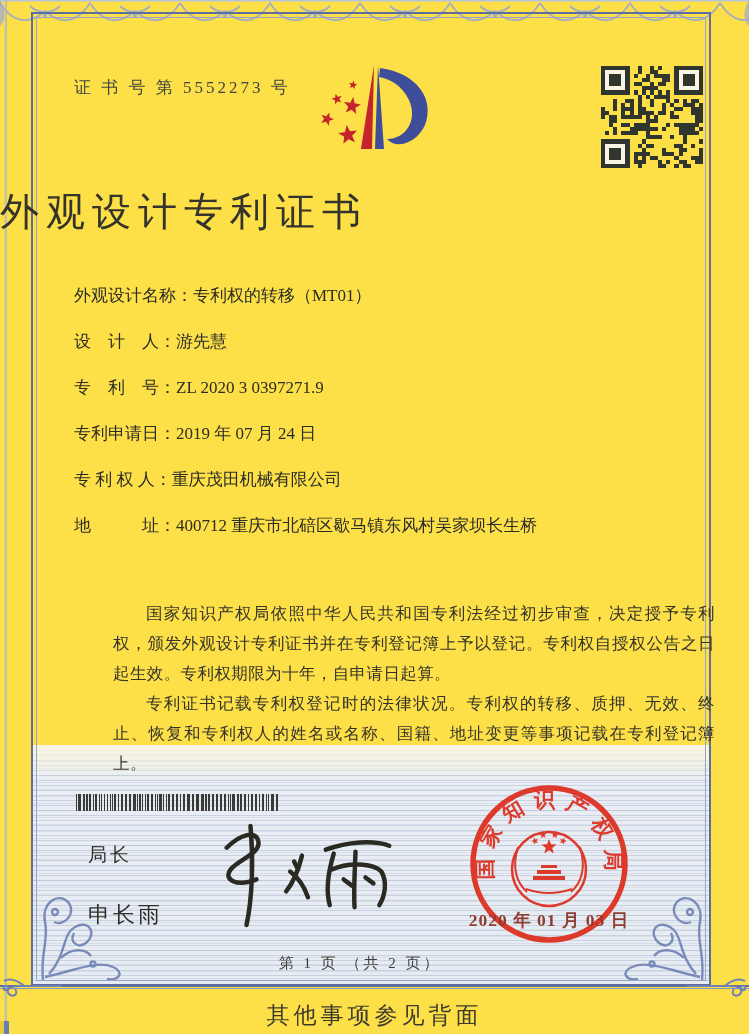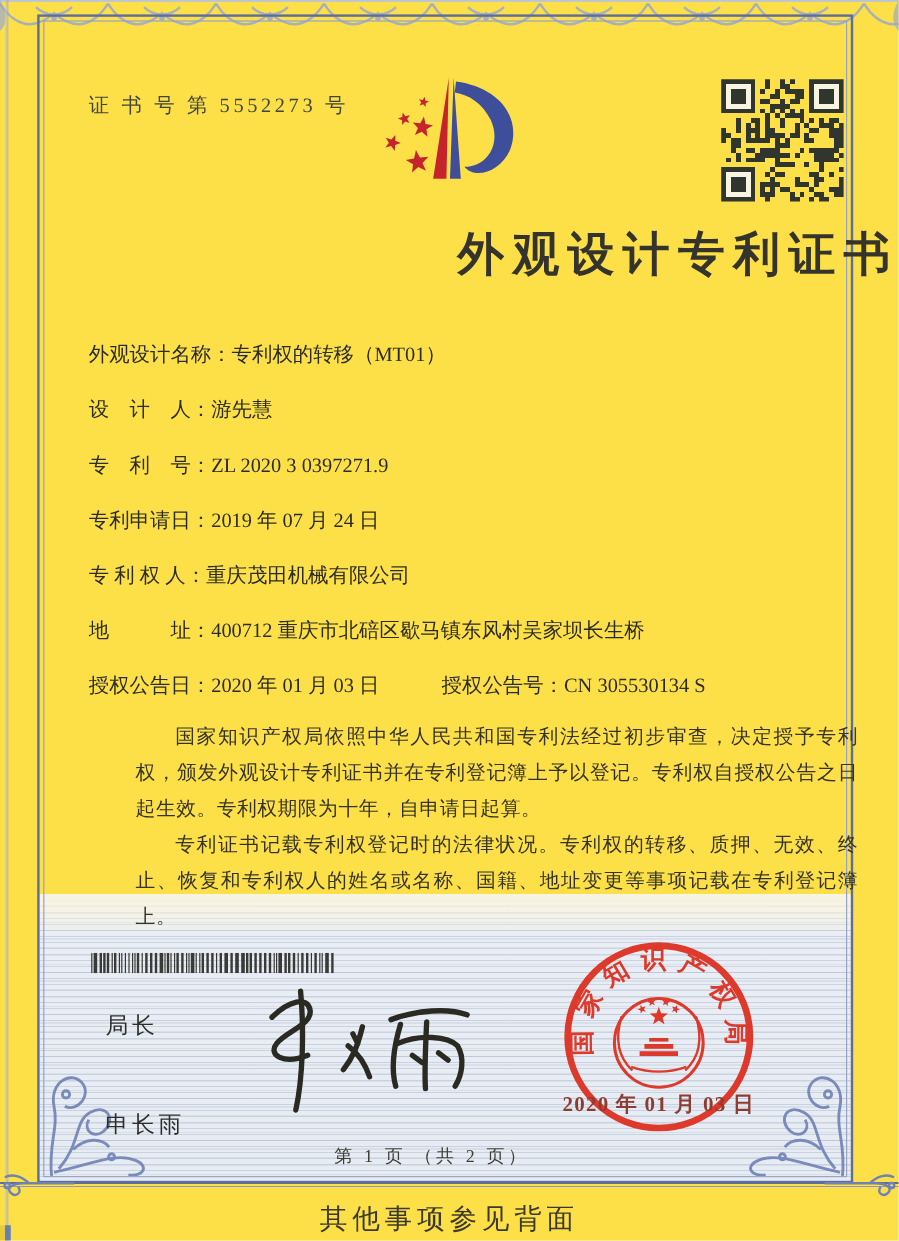--- a/index.html
+++ b/index.html
@@ -22,35 +22,35 @@
        repeating-linear-gradient(0deg, rgba(125,150,185,.16) 0 1px, rgba(0,0,0,0) 1px 7px),
        linear-gradient(180deg,#f8f4e2 0%, #eaeef4 14%, #e7ecf2 100%);}
   .band-fade{position:absolute;left:0;top:0;width:100%;height:34px;
      background:linear-gradient(180deg,#f8f4e2,rgba(248,244,226,0));}
 
   .cert-number{left:74px;top:76px;font-size:17px;letter-spacing:3px;color:#40463f;}
 
   .logo{left:295px;top:48px;width:160px;height:116px;}
   .qr{left:601px;top:66px;width:102px;height:102px;}
 
-  .title{left:0;top:185px;width:749px;text-align:right;font-size:39px;font-weight:700;
+  .title{left:0;top:185px;width:749px;text-align:left;font-size:39px;font-weight:400;
          letter-spacing:7px;color:#34342c;}
 
   .fields{left:74px;top:284px;width:604px;font-size:17px;color:#2c2c26;}
   .field-row{height:24px;margin-bottom:22px;position:relative;white-space:nowrap;}
   .grant-no{position:absolute;left:294px;top:0;}
 
   .paragraphs{left:74px;top:599px;width:602px;font-size:16.5px;line-height:30px;
       text-align:justify;color:#35332a;letter-spacing:.4px;margin-left:39px;}
   .paragraphs p{margin:0;text-indent:2em;}
 
   .barcode{left:75px;top:794px;width:205px;height:17px;}
 
   .director-label{left:88px;top:842px;font-size:19px;letter-spacing:3px;color:#2e2e28;}
-  .director-name{left:88px;top:924px;font-size:19px;letter-spacing:3px;color:#2e2e28;}
+  .director-name{left:88px;top:900px;font-size:22px;letter-spacing:3px;color:#2e2e28;}
   .signature{left:198px;top:814px;width:212px;height:114px;}
 
   .seal{left:466px;top:781px;width:166px;height:166px;opacity:.94;}
   .seal-date{left:462px;top:908px;width:174px;text-align:center;font-size:17.5px;
              font-weight:700;letter-spacing:1px;color:#8d3c31;}
 
   .page-number{left:0;top:954px;width:720px;text-align:center;font-size:15px;
                letter-spacing:3px;color:#3e3e36;}
 
   .bottom-rule{left:0;top:985px;width:749px;height:6px;
@@ -367,26 +367,20 @@
     </div>
     <div class="field-row">
       <span>专利申请日：</span><span>2019 年 07 月 24 日</span>
     </div>
     <div class="field-row">
       <span>专 利 权 人：</span><span>重庆茂田机械有限公司</span>
     </div>
     <div class="field-row">
       <span>地　　　址：</span><span>400712 重庆市北碚区歇马镇东风村吴家坝长生桥</span>
     </div>
-    <div class="field-row">
-      <span>授权公告日：</span><span>2020 年 01 月 03 日</span>
-      <span class="grant-no">
-        <span>授权公告号：</span><span>CN 305530134 S</span>
-      </span>
-    </div>
   </div>
 
   <div class="abs paragraphs">
     <p>国家知识产权局依照中华人民共和国专利法经过初步审查，决定授予专利权，颁发外观设计专利证书并在专利登记簿上予以登记。专利权自授权公告之日起生效。专利权期限为十年，自申请日起算。</p>
     <p>专利证书记载专利权登记时的法律状况。专利权的转移、质押、无效、终止、恢复和专利权人的姓名或名称、国籍、地址变更等事项记载在专利登记簿上。</p>
   </div>
 
   <svg class="abs barcode" viewBox="0 0 205 17" preserveAspectRatio="none">
     <g id="barcode-bars" fill="#3a3a36">
         <rect x="1" y="0" width="1" height="17" fill="#3a3a36"></rect>

